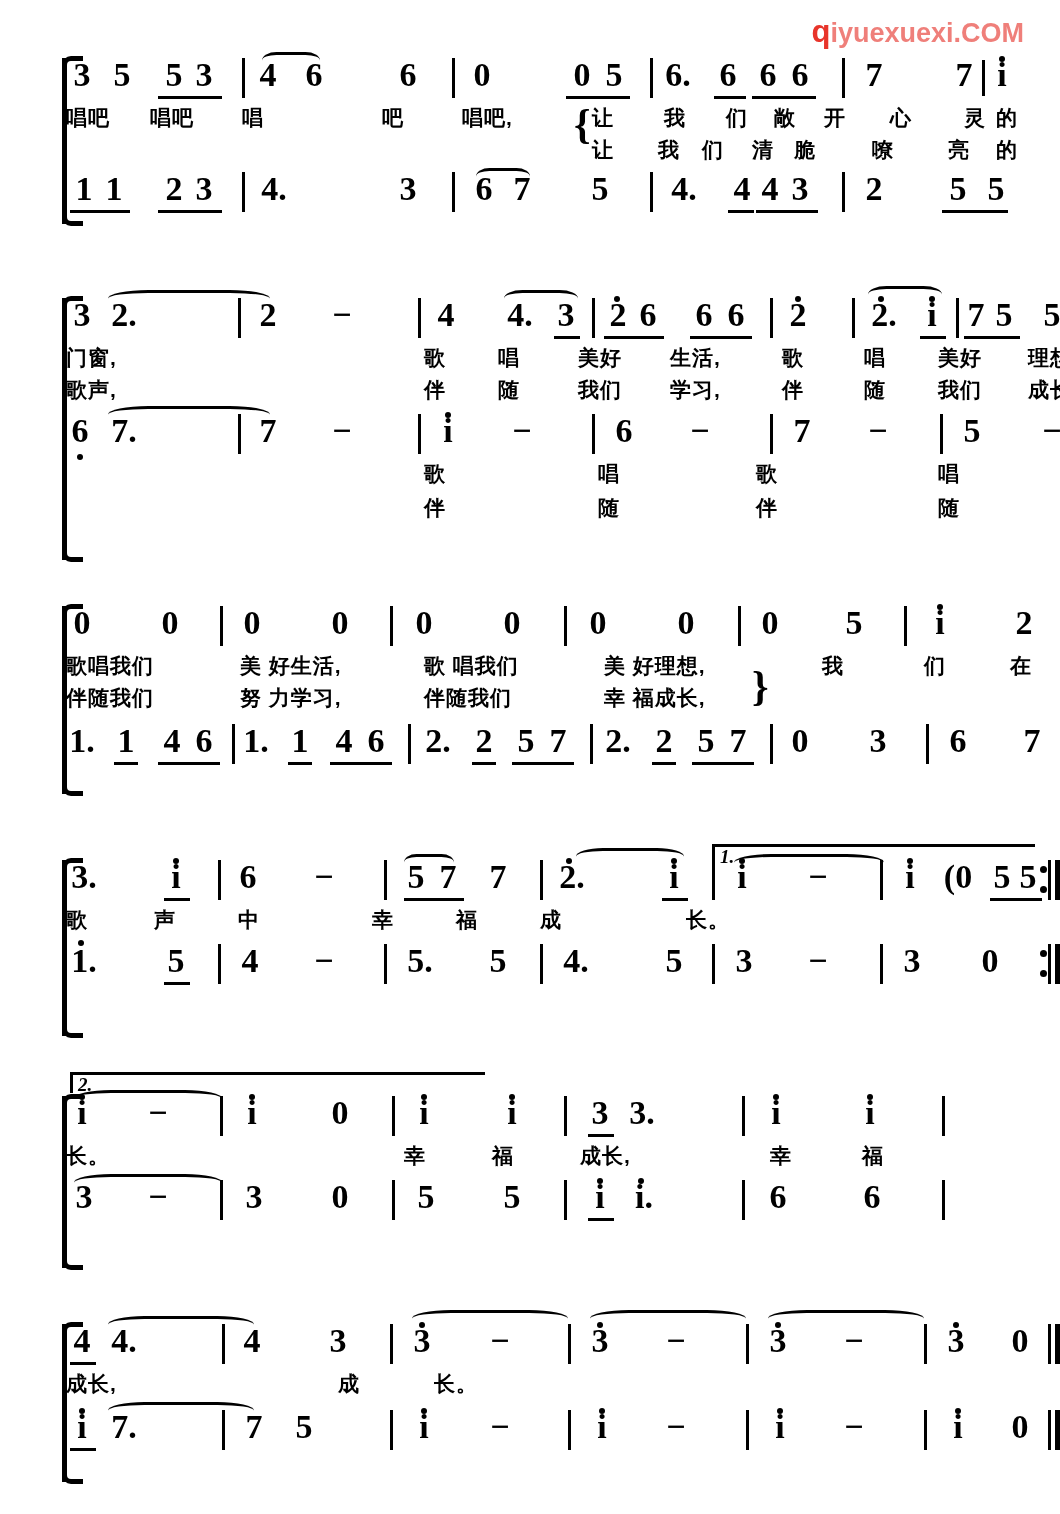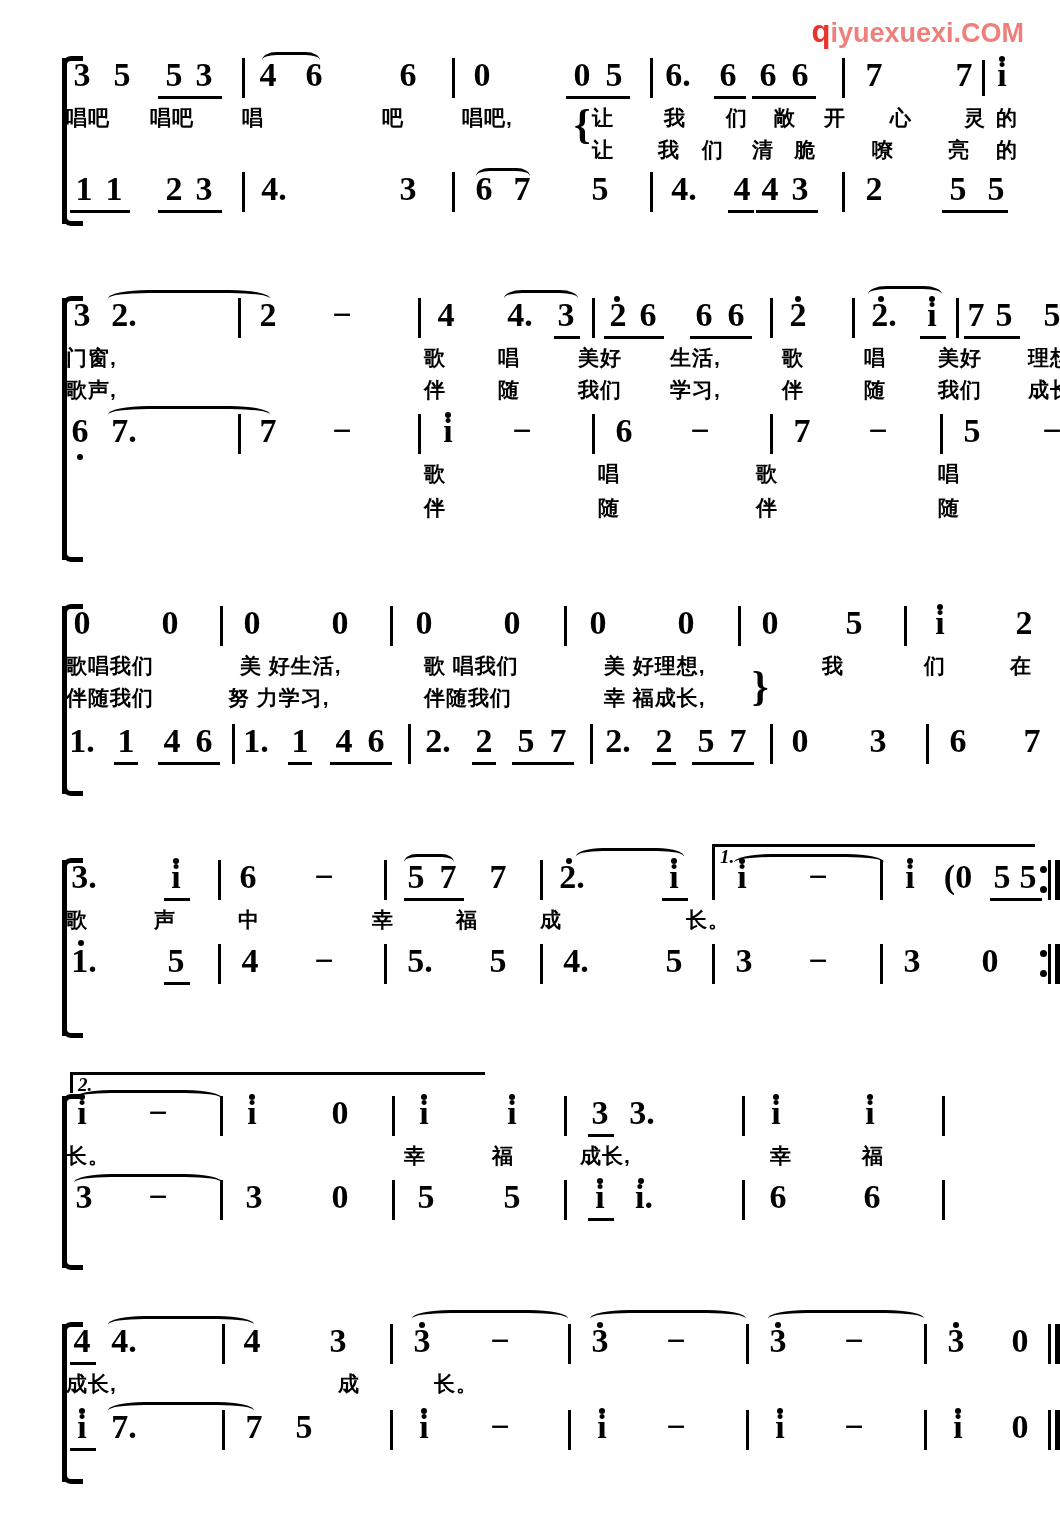--- a/index.html
+++ b/index.html
@@ -404,21 +404,21 @@
     <span class="tok left" style="left:372px;">歌 唱我们</span>
     <span class="tok left" style="left:552px;">美 好理想,</span>
     <span class="lyr-brace" style="left:700px;top:10px;">}</span>
     <span class="tok left" style="left:770px;">我</span>
     <span class="tok left" style="left:872px;">们</span>
     <span class="tok left" style="left:958px;">在</span>
   </div>
 
   <div class="lyric-row" style="height:38px;">
     <span class="tok left" style="left:14px;">伴随我们</span>
-    <span class="tok left" style="left:176px;">努 力学习,</span>
+    <span class="tok left" style="left:188px;">努 力学习,</span>
     <span class="tok left" style="left:372px;">伴随我们</span>
     <span class="tok left" style="left:552px;">幸 福成长,</span>
   </div>
 
   <div class="row" style="height:48px;">
     <span class="tok" style="left:30px;">1.</span>
     <span class="tok" style="left:74px;">1</span>
     <span class="tok" style="left:120px;">4</span>
     <span class="tok" style="left:152px;">6</span>
     <div class="ul" style="left:62px;top:40px;width:24px;"></div>

